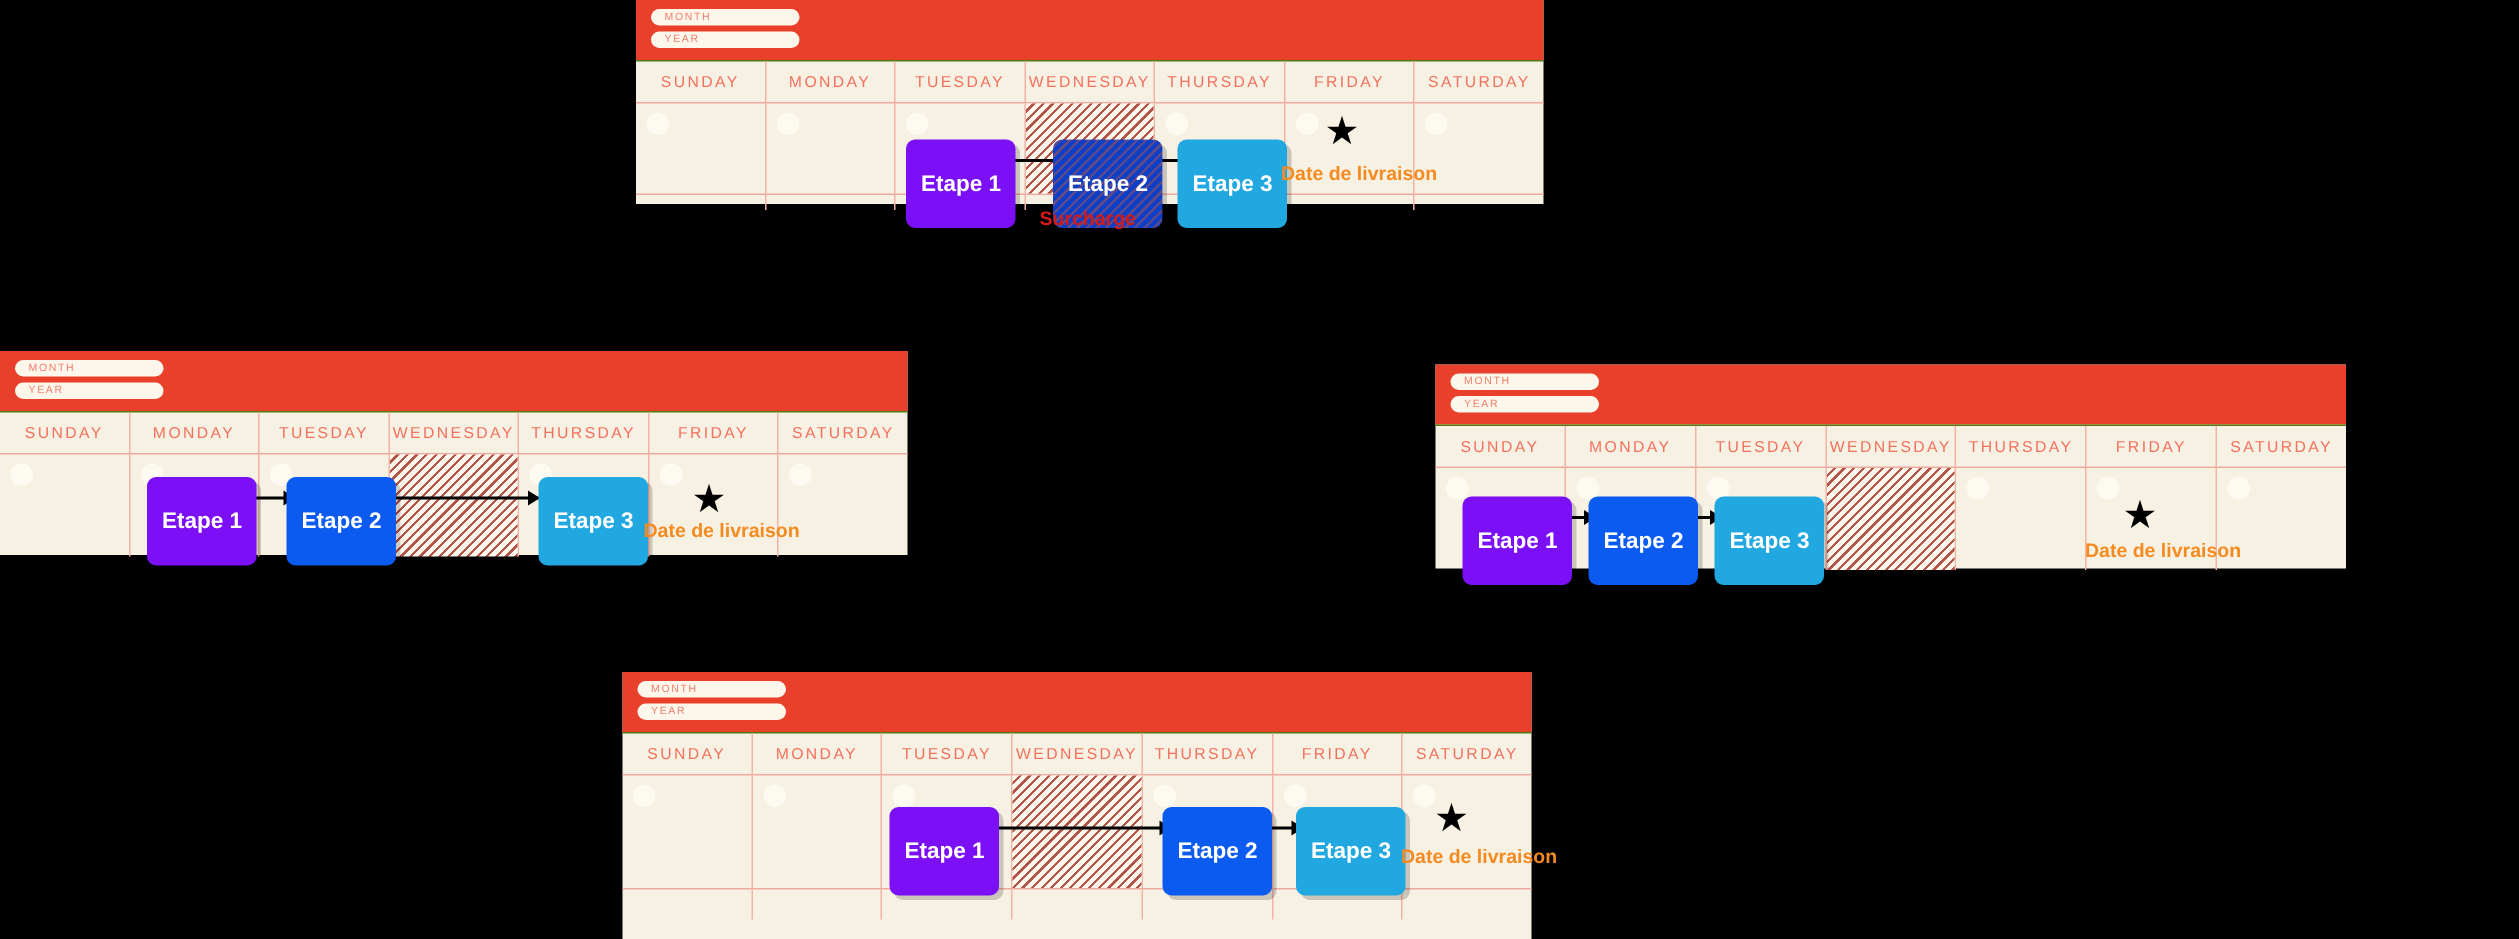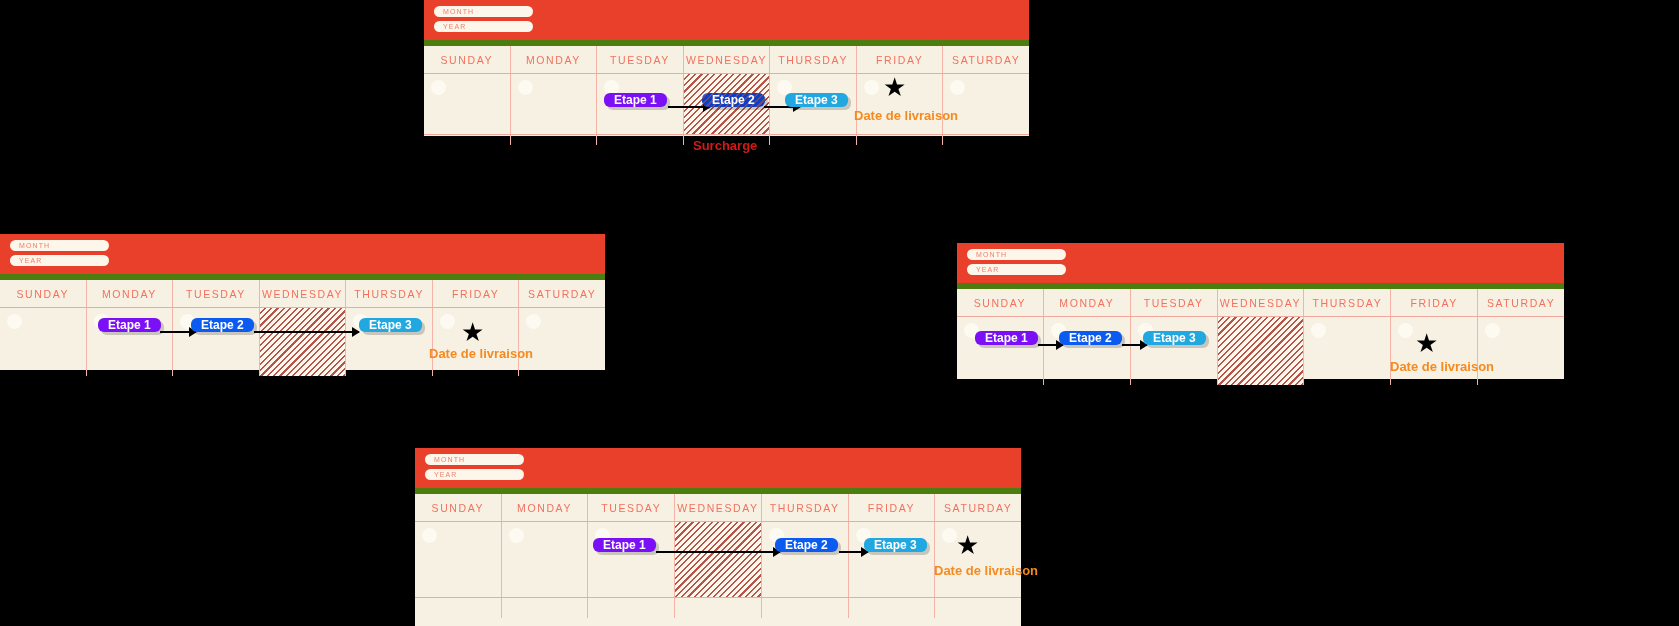--- a/index.html
+++ b/index.html
@@ -7,21 +7,21 @@
        font-family:"Liberation Sans", sans-serif;}
 
   .calendar{position:absolute;background:#f7f1e3;box-sizing:border-box;}
 
   .cal-header{background:#e8402a;width:100%;box-sizing:border-box;
               padding:6px 0 6px 10px;}
   .pill{background:#fdf6ea;border-radius:10px;color:#f08070;
         font-size:7px;letter-spacing:1.1px;padding:2px 0 2px 9px;
         margin-bottom:4px;font-family:"Liberation Sans",sans-serif;}
 
-  .dow-row{display:flex;width:100%;border-top:6px solid #4d7c0f;}
+  .dow-row{display:flex;width:100%;border-top:1px solid #4d7c0f;}
   .dow{flex:1;text-align:center;color:#f4705e;font-size:10.5px;
        letter-spacing:1.6px;padding:8px 0 7px 0;
        border-right:1px solid #f4b3a6;box-sizing:border-box;
        white-space:nowrap;overflow:hidden;}
   .dow:last-child{border-right:none;}
 
   .week-row{display:flex;width:100%;border-top:1px solid #f0a99c;
             position:relative;}
   .cell{flex:1;border-right:1px solid #f4b3a6;box-sizing:border-box;
         position:relative;}
@@ -29,22 +29,22 @@
   .dot{position:absolute;left:7px;top:6px;width:15px;height:15px;
        border-radius:50%;background:#fdfaf2;}
 
   .hatch{background-image:repeating-linear-gradient(
       135deg,#fdf7ec 0px,#fdf7ec 3px,#b4544a 3px,#b4544a 4.5px);
      position:absolute;left:0;right:0;top:0;bottom:0;}
 
   .week-row2{display:flex;width:100%;border-top:1px solid #f0a99c;}
 
   
-  .step{position:absolute;border-radius:6px;color:#fff;font-size:12px;
-        font-weight:bold;padding:0 10px;white-space:nowrap;
+  .step{position:absolute;border-radius:6px;color:#fff;font-size:15px;
+        font-weight:bold;padding:21px 10px;white-space:nowrap;
         box-shadow:3px 3px 0 rgba(0,0,0,0.18);z-index:5;
         font-family:"Liberation Sans",sans-serif;}
   .s1{background:#7b0ff5;}
   .s2{background:#0c5bf0;}
   .s3{background:#22a8e0;}
   .s2hatch{background:#0c3fc8;
      background-image:repeating-linear-gradient(135deg,
        rgba(255,255,255,0) 0px,rgba(255,255,255,0) 3px,
        rgba(180,84,74,0.55) 3px,rgba(180,84,74,0.55) 4.5px),
        linear-gradient(#0c3fc8,#0c3fc8);}

